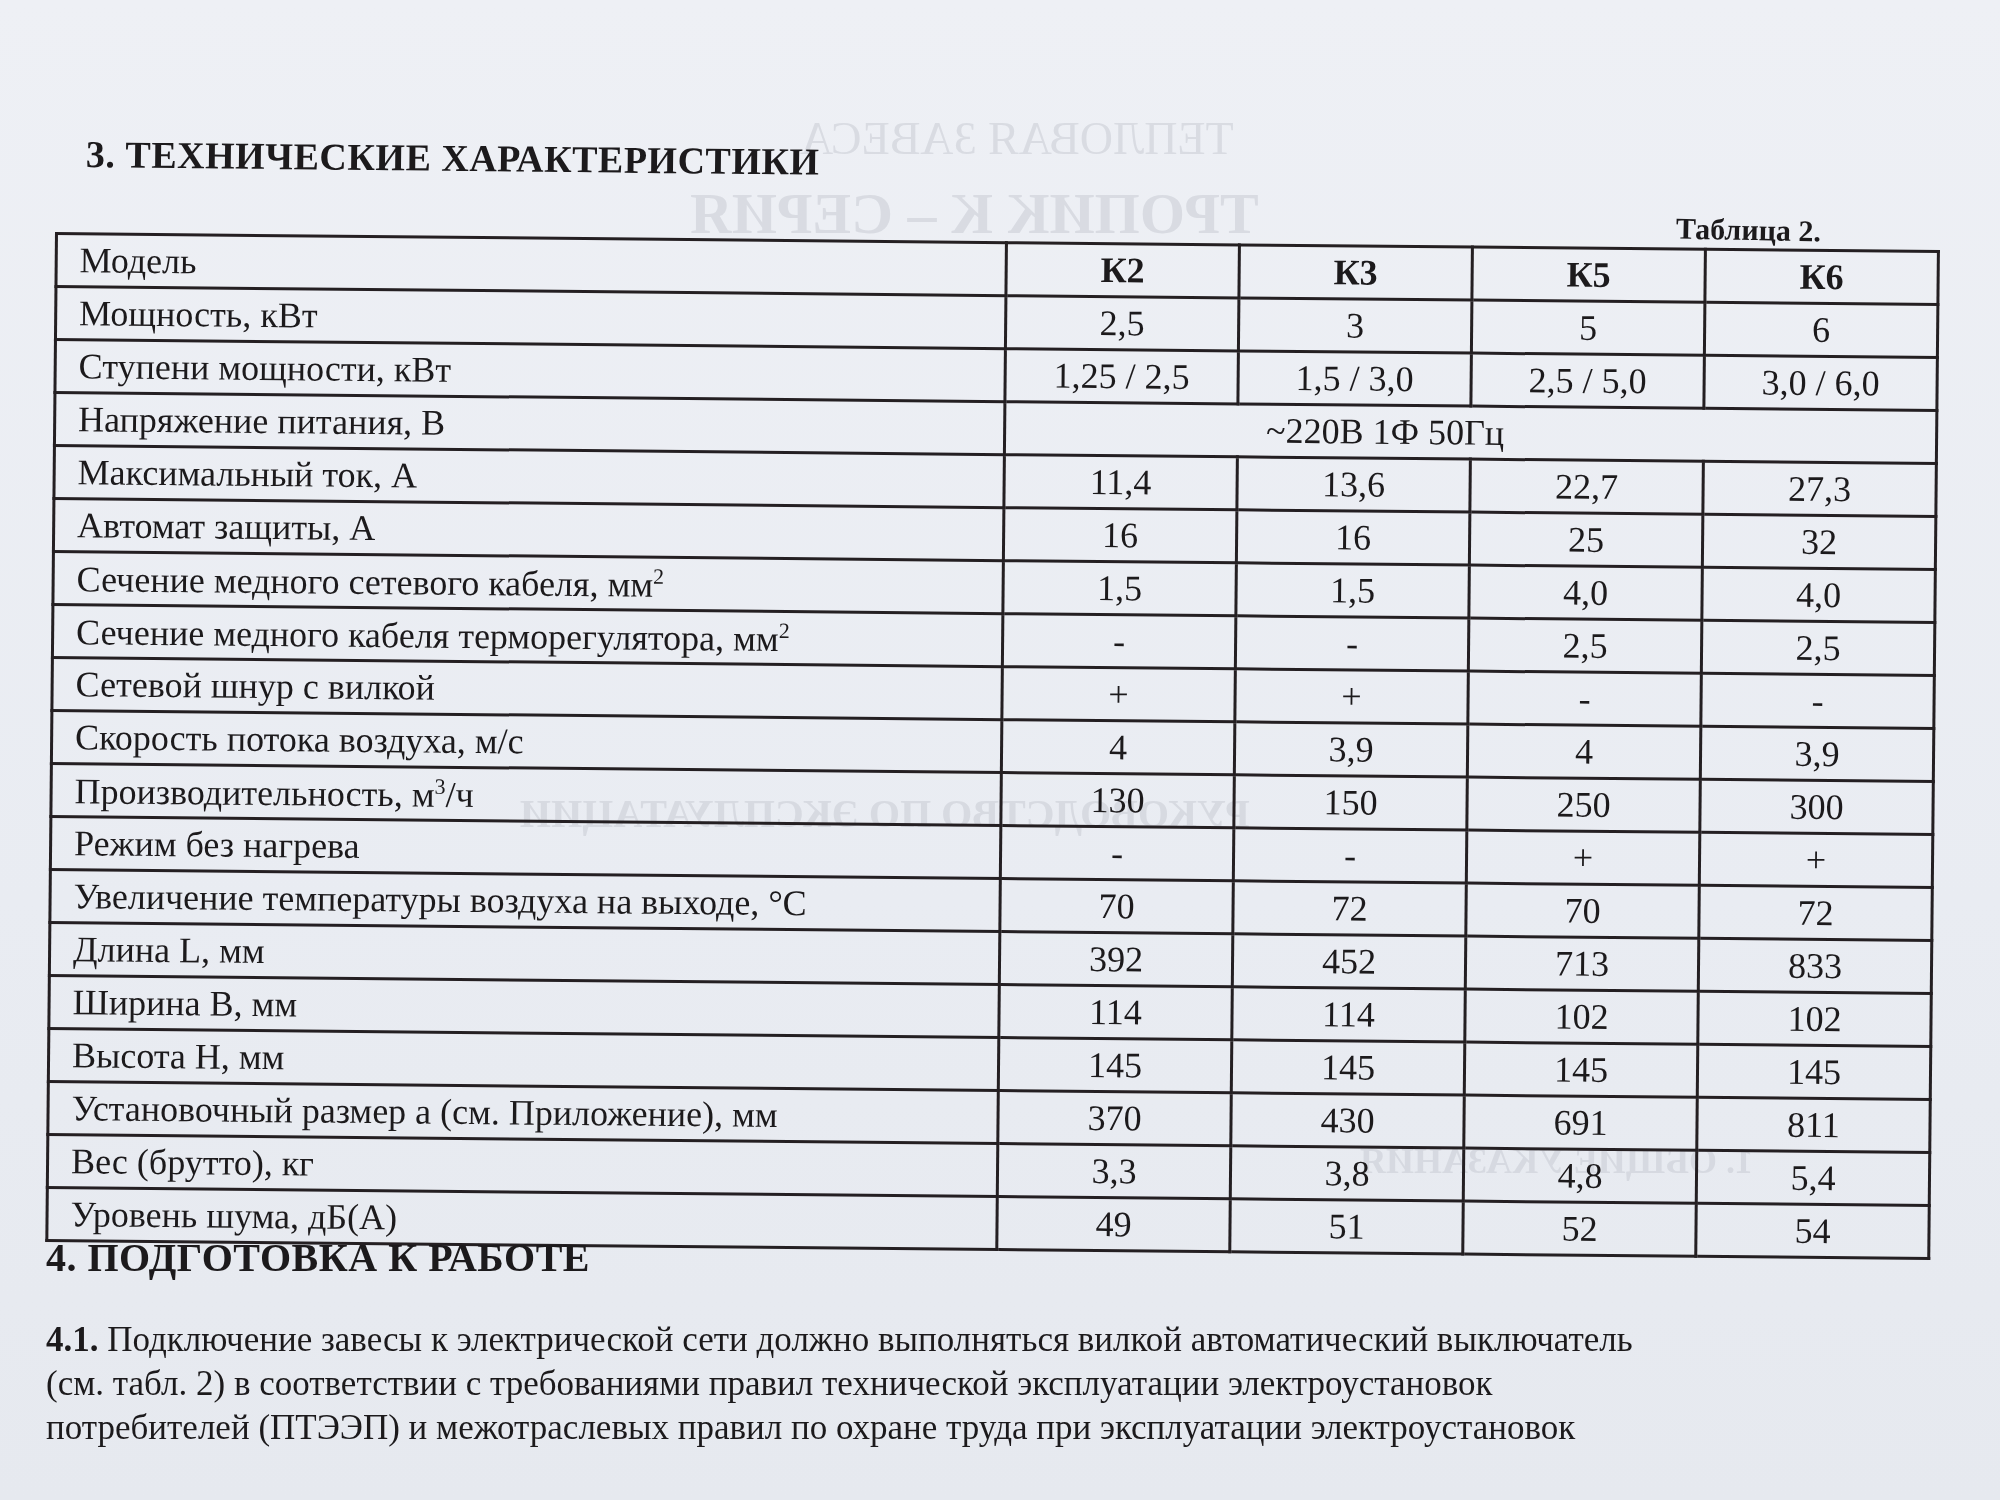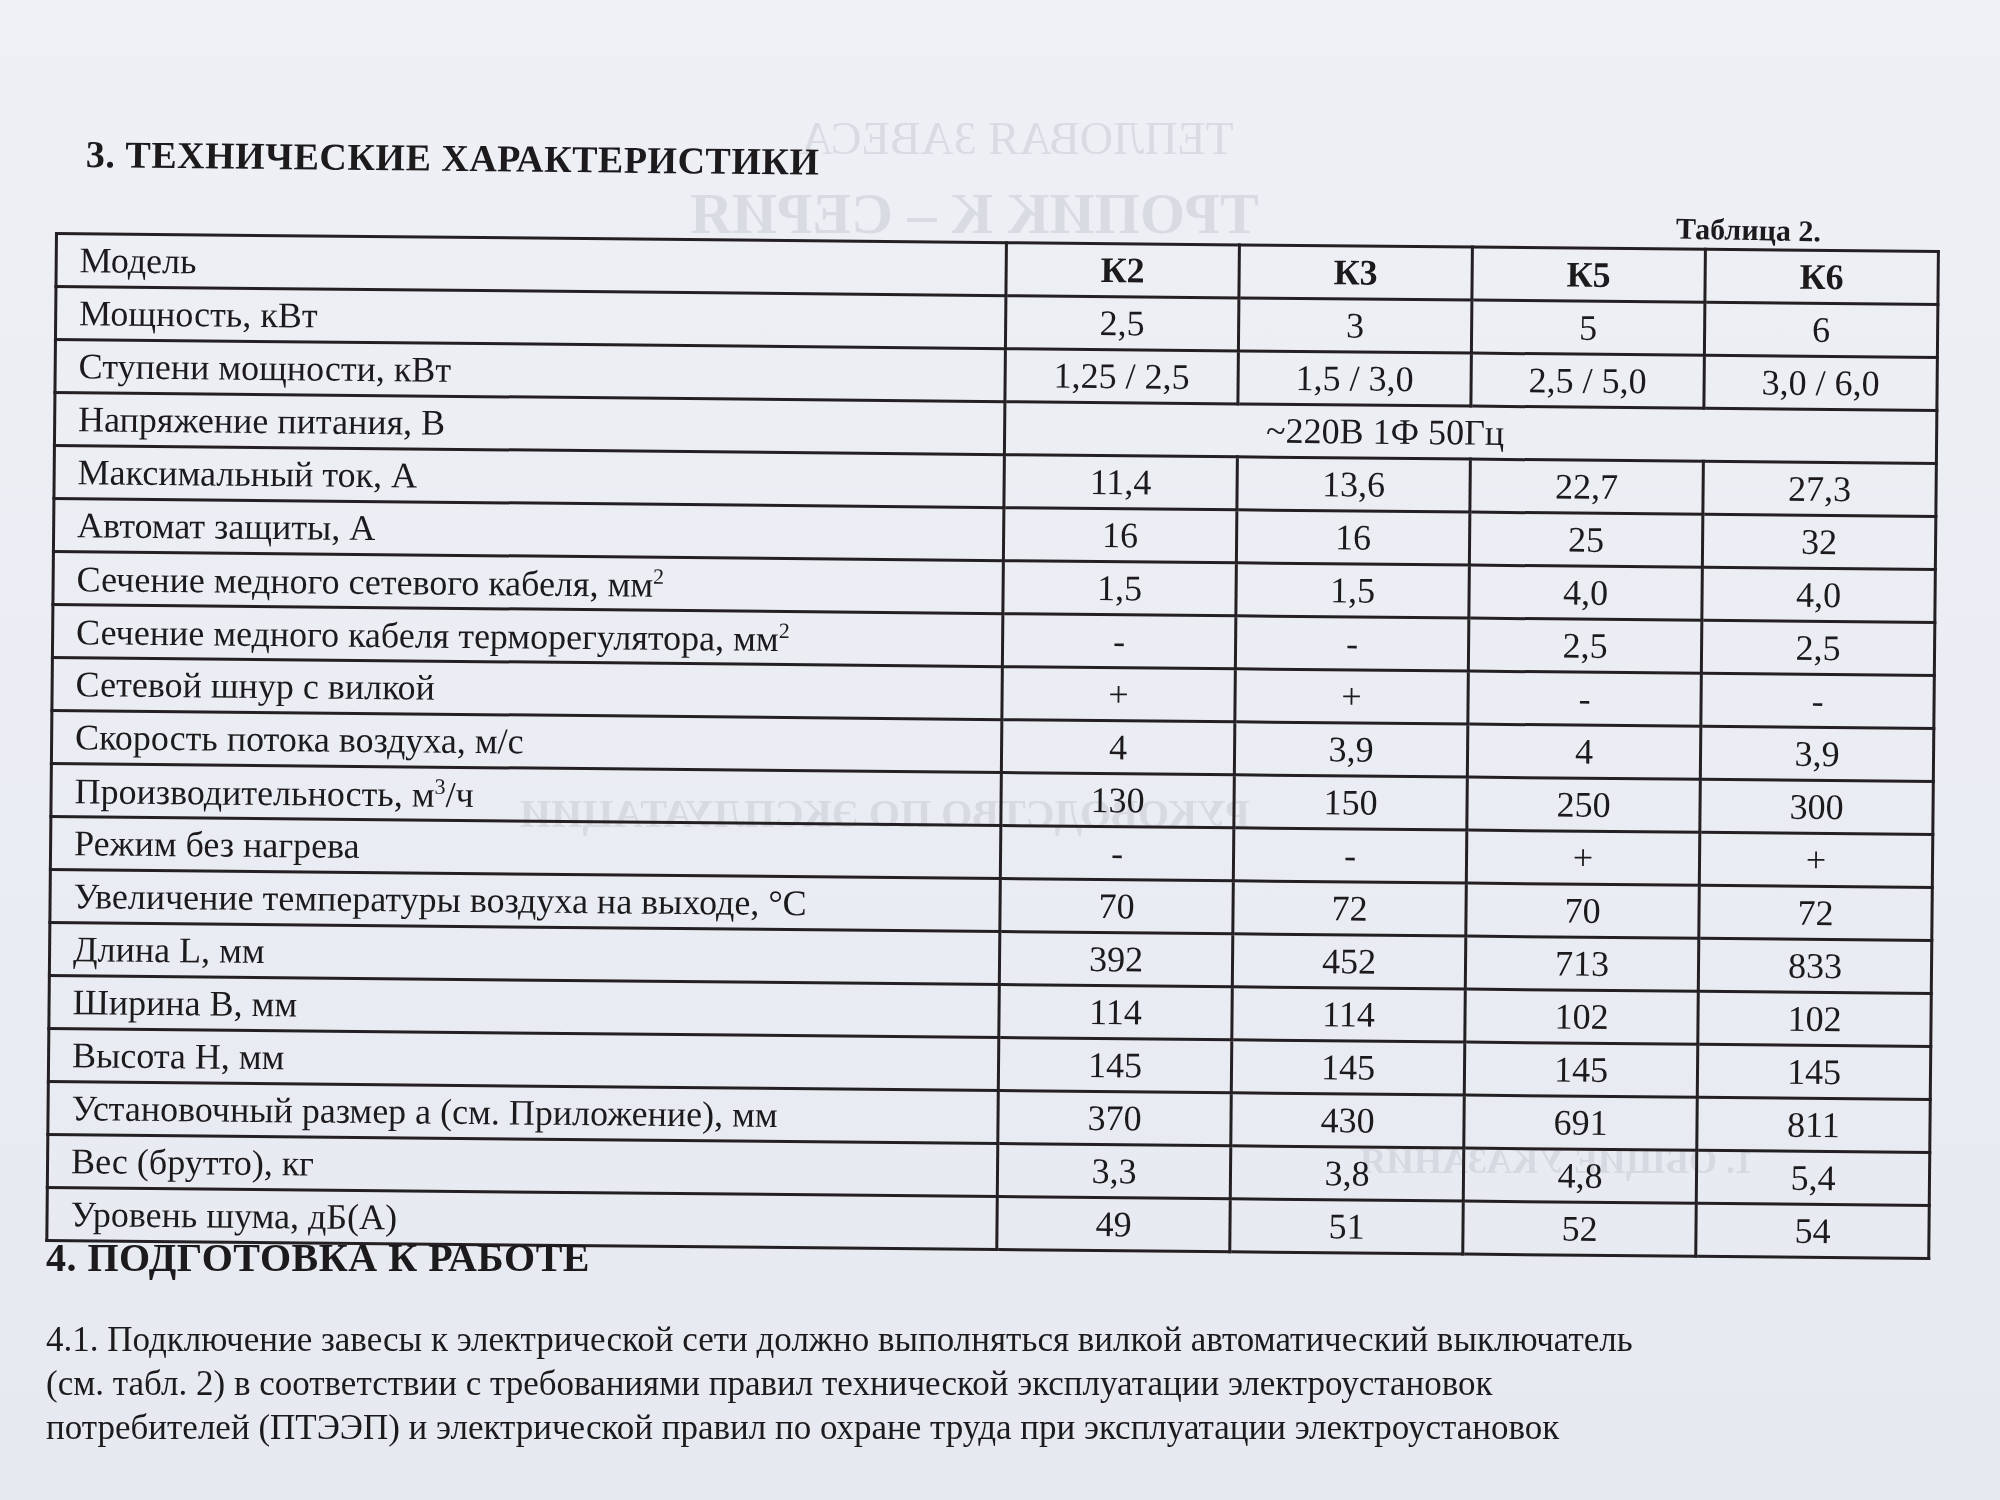--- a/index.html
+++ b/index.html
@@ -63,21 +63,21 @@
   sup { font-size: 22px; }
 
   .section4 {
     position: absolute; left: 46px; top: 1234px;
     font-size: 40px; font-weight: bold; letter-spacing: 0.5px;
   }
   .para {
     position: absolute; left: 46px; top: 1318px; width: 1900px;
     font-size: 35px; line-height: 44px;
   }
-  .para .num { font-weight: normal; }
+  .para .num { font-weight: bold; }
 </style>
 </head>
 <body>
 
 <div class="page">
 
   <div class="ghost title1">ТЕПЛОВАЯ ЗАВЕСА</div>
   <div class="ghost title2">ТРОПИК  К – СЕРИЯ</div>
   <div class="ghost title3">РУКОВОДСТВО ПО ЭКСПЛУАТАЦИИ</div>
   <div class="ghost line" style="left:1360px; top:1140px; font-size:36px; font-weight:bold;">1. ОБЩИЕ УКАЗАНИЯ</div>
@@ -223,15 +223,15 @@
           <td class="val">54</td>
         </tr>
       </tbody>
     </table>
   </div>
 
   <div class="section4">4. ПОДГОТОВКА К РАБОТЕ</div>
   <div class="para">
     <div><span class="num">4.1.</span><span> Подключение завесы к электрической сети должно выполняться вилкой автоматический выключатель</span></div>
     <div>(см. табл. 2) в соответствии с требованиями правил технической эксплуатации электроустановок</div>
-    <div>потребителей (ПТЭЭП) и электрической правил по охране труда при эксплуатации электроустановок</div>
+    <div>потребителей (ПТЭЭП) и межотраслевых правил по охране труда при эксплуатации электроустановок</div>
   </div>
 </div>
 
 </body></html>

